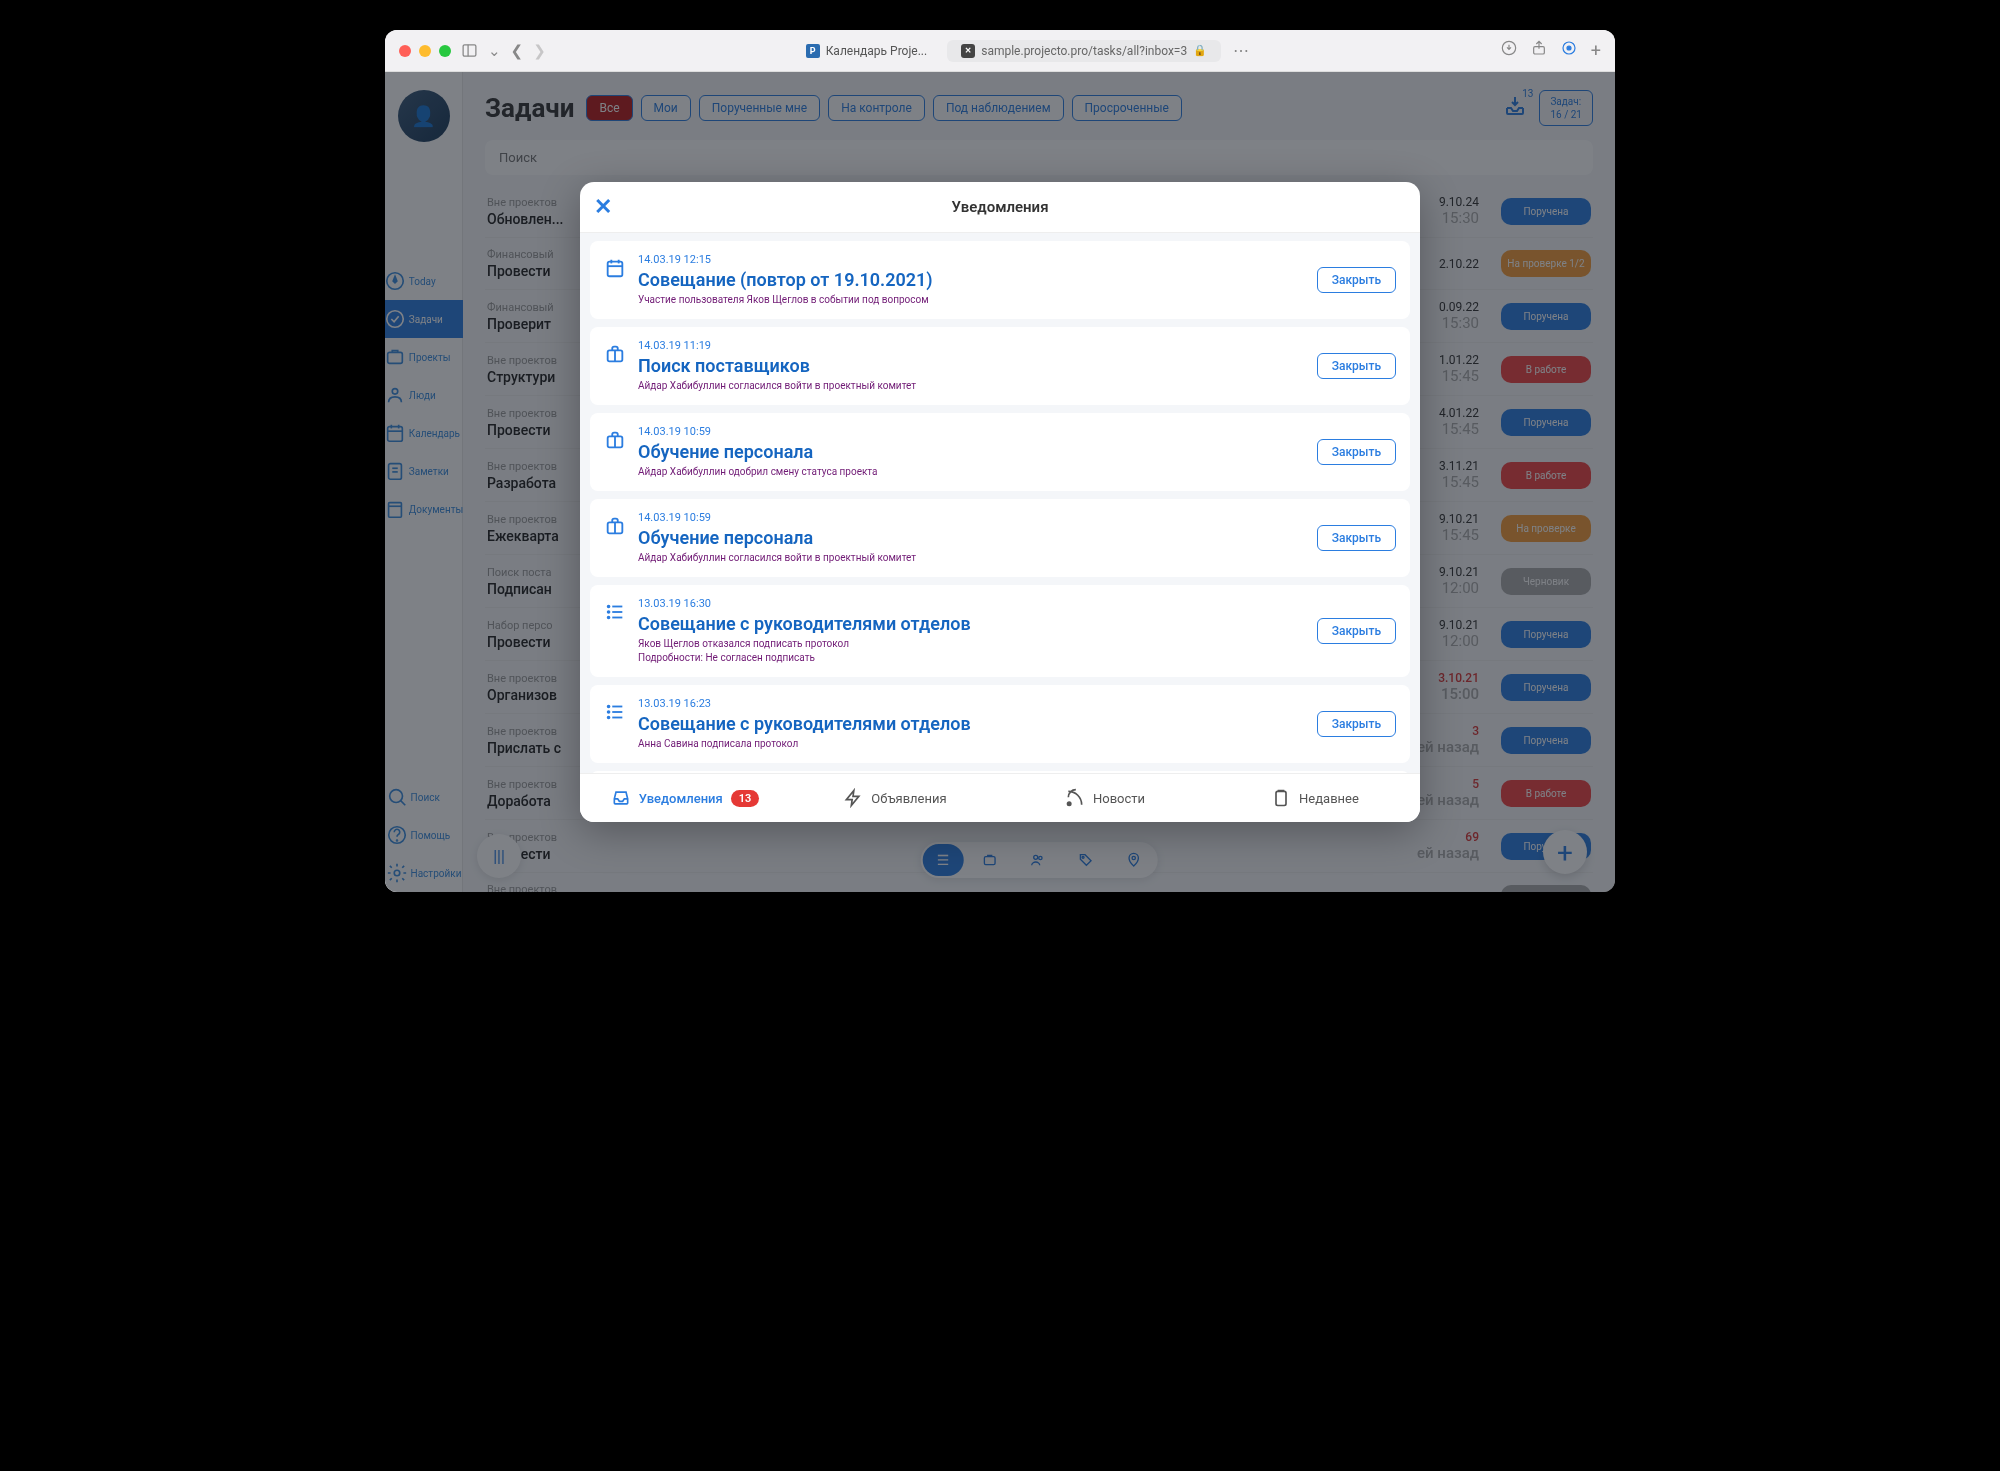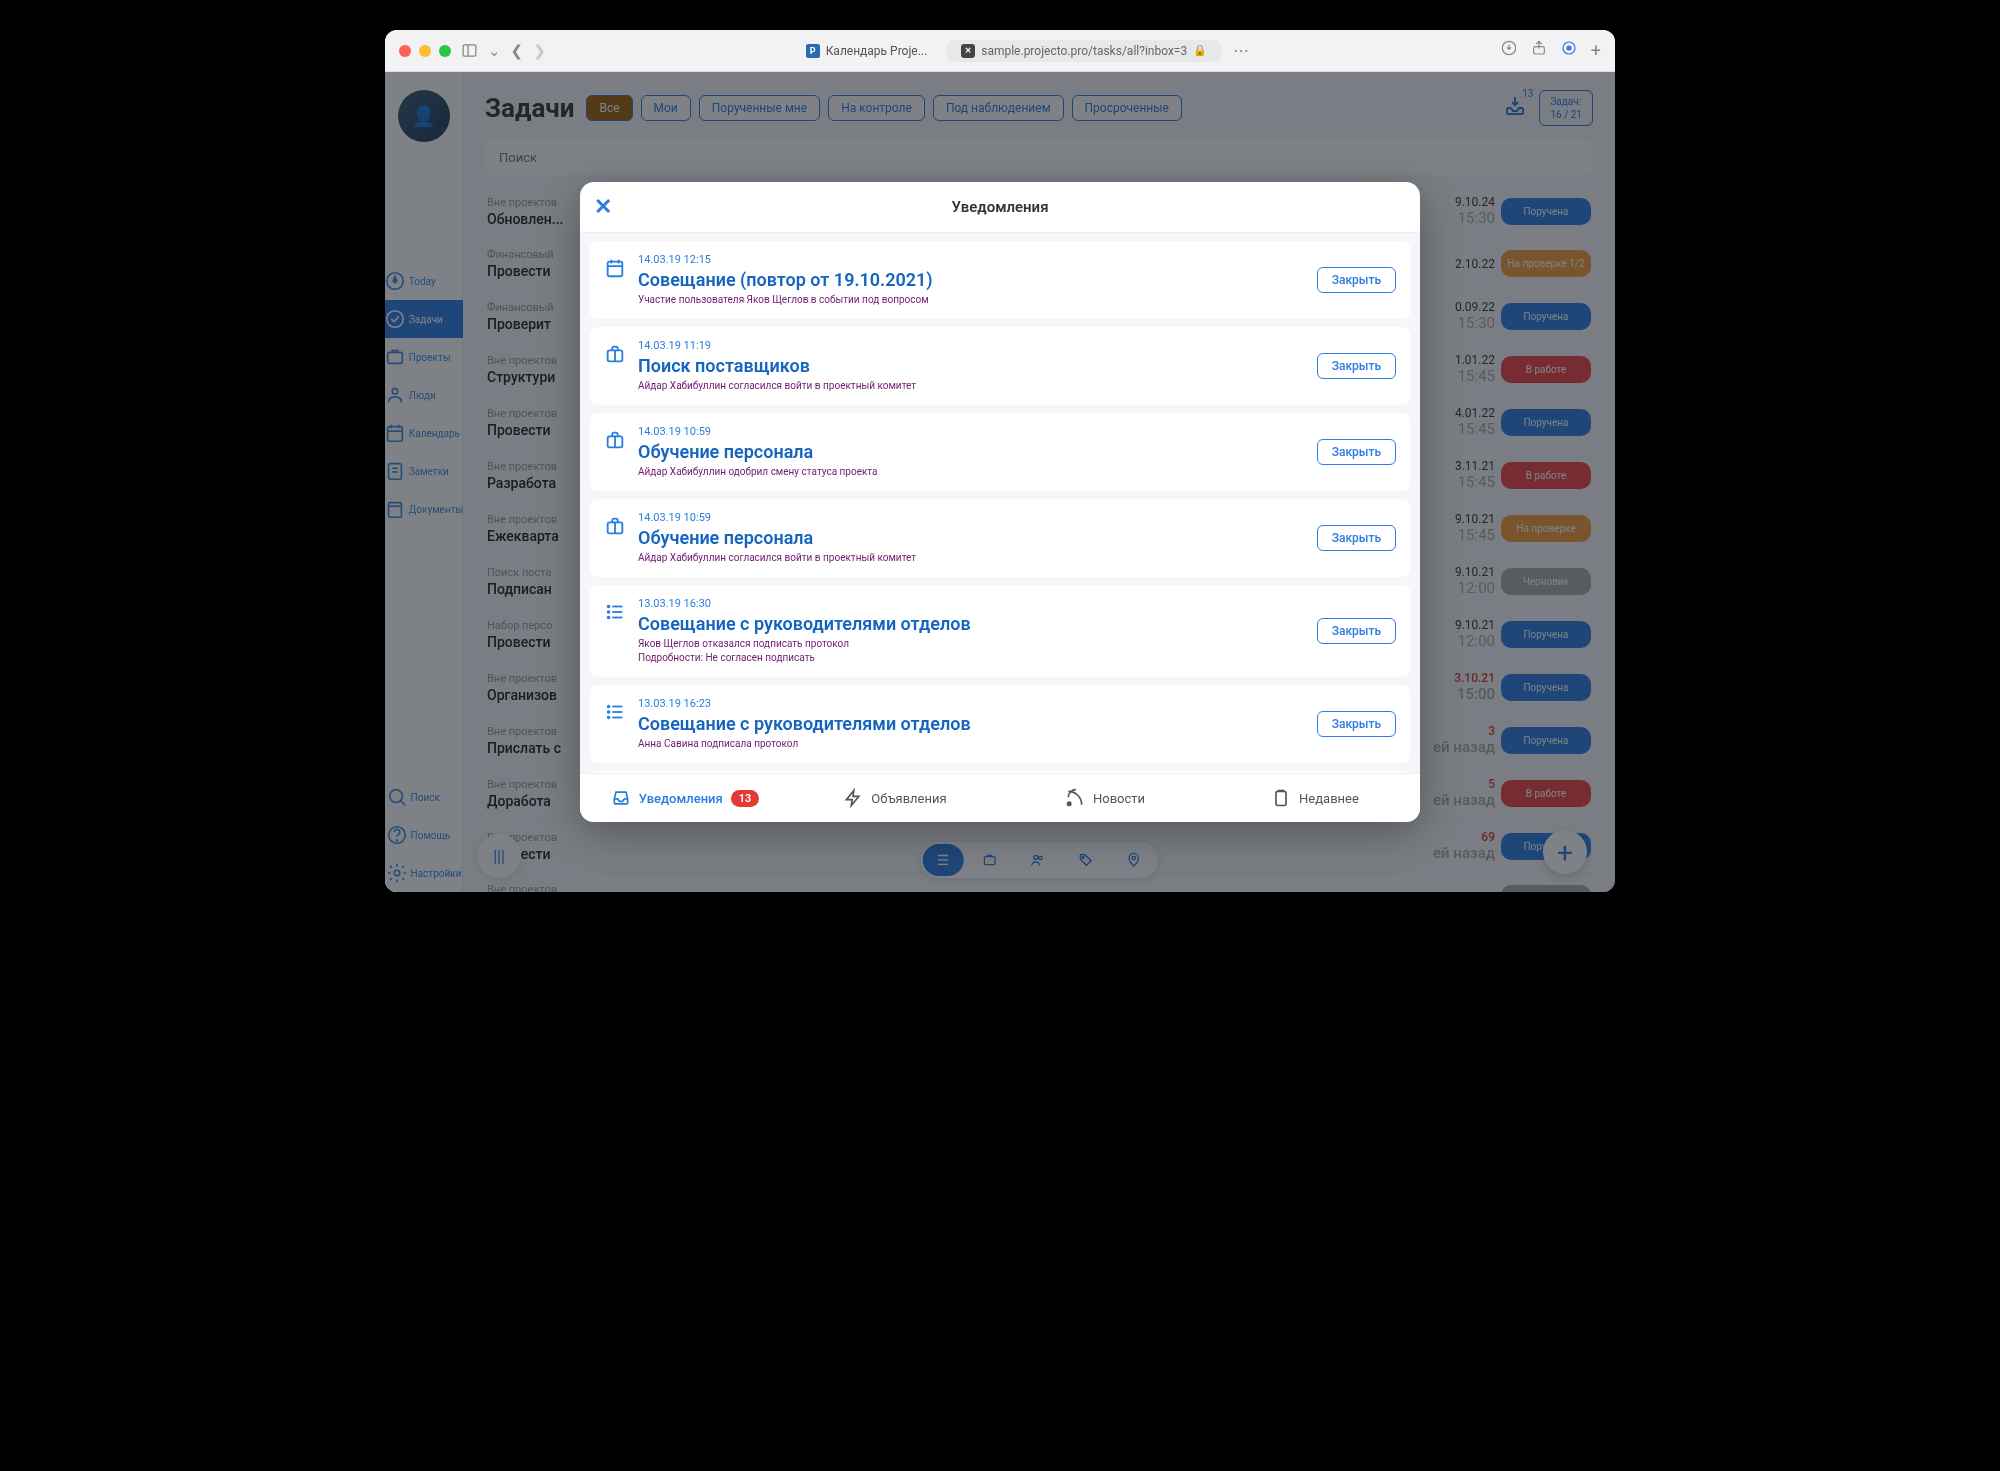--- a/index.html
+++ b/index.html
@@ -20,36 +20,36 @@
 .sidebar{width:78px;background:#fff;display:flex;flex-direction:column;align-items:center;border-right:1px solid #e6e6e6}
 .avatar{width:52px;height:52px;border-radius:50%;margin:18px 0 120px;background:linear-gradient(135deg,#3a5a7a,#1a3a5a);display:flex;align-items:center;justify-content:center;color:#fff;font-size:20px}
 .nav-item{width:100%;padding:8px 0;display:flex;align-items:center;gap:3px;font-size:10px;color:#3b8dde;cursor:pointer}
 .nav-item.active{background:#2b7de0;color:#fff}
 .nav-item svg{width:22px;height:22px}
 .nav-sp{flex:1}
 .main{flex:1;padding:18px 22px;position:relative;overflow:hidden}
 .hdr{display:flex;align-items:center;gap:12px;margin-bottom:14px}
 .hdr h1{font-size:26px;font-weight:700;color:#333}
 .filter{font-size:12px;padding:5px 12px;border-radius:6px;border:1.5px solid #2b7de0;color:#2b7de0;background:#fff}
-.filter.active{background:#a16207;color:#fff}
+.filter.active{background:#b91c1c;color:#fff}
 .hdr-right{margin-left:auto;display:flex;align-items:center;gap:12px}
 .inbox-badge{position:relative;color:#2b7de0}
 .inbox-badge .cnt{position:absolute;top:-6px;right:-6px;font-size:10px}
 .stat-box{border:1.5px solid #2b7de0;border-radius:6px;padding:4px 10px;font-size:10px;color:#2b7de0;text-align:left;line-height:1.3}
 .search-bar{width:100%;padding:10px 14px;border:none;border-radius:8px;background:#fff;font-size:13px;color:#999}
 .task-list{margin-top:10px}
 .task-row{padding:10px 2px;border-bottom:1px solid #eee;display:flex;align-items:center}
 .task-left{flex:1}
 .task-cat{font-size:11px;color:#999;margin-bottom:2px}
 .task-title{font-size:14px;color:#222;font-weight:500}
 .task-mid{font-size:11px;color:#888;width:220px}
 .task-date{width:80px;text-align:right;font-size:12px;color:#333}
 .task-date.red{color:#d93636;font-weight:500}
 .task-time{font-size:15px;color:#aaa}
-.task-badge{width:90px;margin-left:6px;font-size:10px;padding:8px 0;border-radius:10px;text-align:center;color:#fff}
+.task-badge{width:90px;margin-left:22px;font-size:10px;padding:8px 0;border-radius:10px;text-align:center;color:#fff}
 .b-blue{background:#2b7de0}.b-orange{background:#f39c3a}.b-yellow{background:#ef4444}.b-gray{background:#aaa}
 .bottom-tabs{position:absolute;bottom:14px;left:50%;transform:translateX(-50%);display:flex;gap:4px;background:#fff;border-radius:22px;padding:2px;box-shadow:0 2px 10px rgba(0,0,0,.1)}
 .bottom-tabs span{padding:8px 14px;border-radius:20px;color:#2b7de0;font-size:14px;display:flex;align-items:center}
 .bottom-tabs span.on{background:#2b7de0;color:#fff}
 .fab{position:absolute;bottom:18px;right:28px;width:44px;height:44px;border-radius:50%;background:#fff;color:#2b7de0;display:flex;align-items:center;justify-content:center;font-size:28px;box-shadow:0 3px 10px rgba(0,0,0,.15)}
 .overlay{position:absolute;inset:0;background:rgba(20,25,35,.55);display:flex;align-items:flex-start;justify-content:center;padding-top:110px}
 .modal{width:840px;background:#fff;border-radius:14px;overflow:hidden;display:flex;flex-direction:column;max-height:640px;box-shadow:0 10px 40px rgba(0,0,0,.3)}
 .modal-hd{position:relative;padding:16px 0;text-align:center;font-size:15px;font-weight:600;color:#333;border-bottom:1px solid #eee}
 .modal-hd .close{position:absolute;left:14px;top:12px;color:#2b7de0;font-size:22px;cursor:pointer;font-weight:bold}
 .modal-body{flex:1;overflow-y:auto;padding:8px 10px;background:#f4f6f9}

